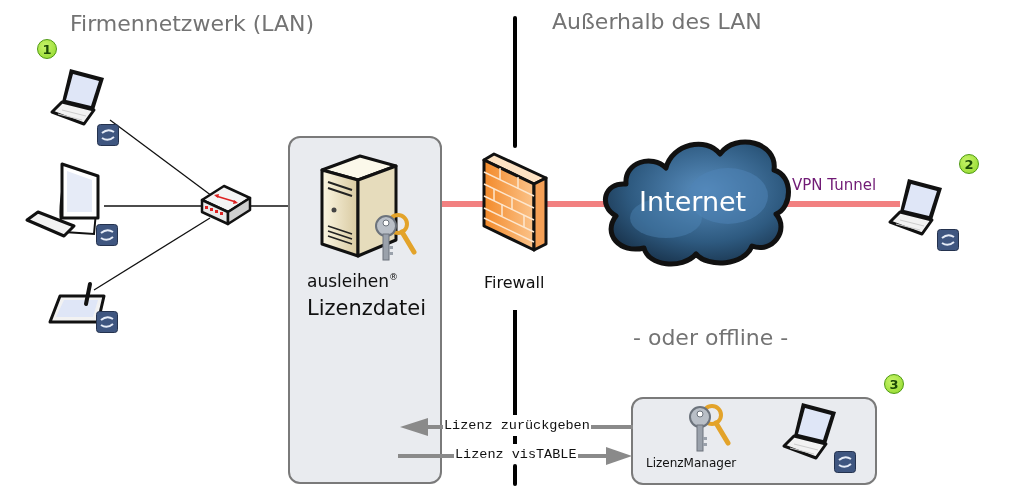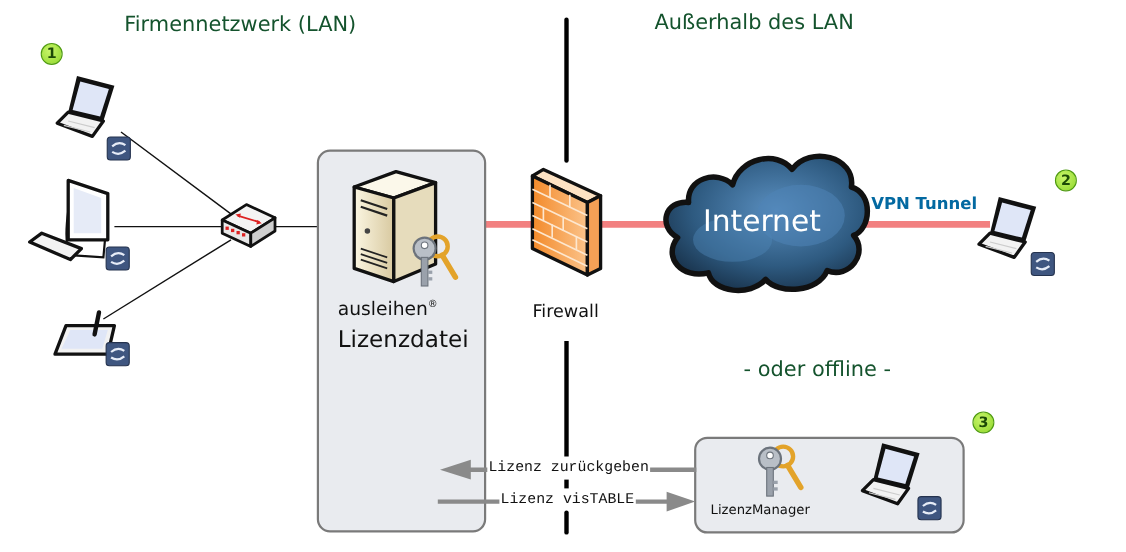--- a/index.html
+++ b/index.html
@@ -1,19 +1,19 @@
 <!DOCTYPE html>
 <html><head>
 <meta charset="utf-8">
 <style>
   html, body { margin: 0; padding: 0; background: #ffffff; }
   body { width: 1024px; height: 502px; position: relative; overflow: hidden;
          font-family: "DejaVu Sans", "Liberation Sans", sans-serif; }
   .abs { position: absolute; }
-  .heading { font-size: 19px; color: #14532d; white-space: nowrap; margin-left: 43px; }
+  .heading { font-size: 22px; color: #737373; white-space: nowrap; }
   .label { font-size: 15px; color: #111; white-space: nowrap; }
   .panel { border: 2px solid #7a7a7a; border-radius: 12px; background: #e9ebef; box-sizing: border-box; }
   .badge { width: 20px; height: 20px; border-radius: 50%; background: radial-gradient(circle at 40% 35%, #c8f56a, #8fd62a);
            border: 1.5px solid #4e9a10; box-sizing: border-box; font-size: 13px; font-weight: bold; color: #1c4a06;
            display: flex; align-items: center; justify-content: center; font-family: "DejaVu Sans", sans-serif; }
   .arrow-label { font-size: 13.5px; color: #111; background: #ffffff; white-space: nowrap;
                  font-family: Liberation Mono, monospace; padding: 0 1px; }
   svg { overflow: visible; }
 </style>
 </head>
@@ -158,21 +158,21 @@
         <stop offset="0.6" stop-color="#2e5a80"></stop>
         <stop offset="1" stop-color="#142a40"></stop>
     </radialGradient>
   </defs>
   <path d="M20 90 C2 80 8 56 30 58 C28 36 56 28 70 42 C76 18 110 10 124 28 C140 6 182 16 178 44 C198 50 196 82 180 88 C194 104 176 128 156 120 C148 140 112 142 100 128 C86 144 52 140 48 122 C24 128 6 108 20 90 Z" fill="url(#cloudGrad)" stroke="#111" stroke-width="5" stroke-linejoin="round"></path>
   <ellipse cx="132" cy="70" rx="40" ry="28" fill="#4e84b6" opacity="0.55"></ellipse>
   <ellipse cx="70" cy="92" rx="36" ry="20" fill="#4e84b6" opacity="0.45"></ellipse>
 </svg>
 <div class="abs" style="left:639px;top:186px;font-size:27px;font-weight:normal;color:#fff;font-family:'DejaVu Sans',sans-serif;white-space:nowrap">Internet</div>
 
-<div class="abs" style="left:792px;top:176px;font-size:15px;font-weight:bold;color:#0369a1;white-space:nowrap">VPN Tunnel</div>
+<div class="abs" style="left:792px;top:176px;font-size:15px;font-weight:normal;color:#701a75;white-space:nowrap">VPN Tunnel</div>
 
 <svg class="abs" style="left:886px;top:176px" width="70" height="64" viewBox="0 0 70 64">
   <polygon points="22,3 56,12 46,44 14,36" fill="#111"></polygon>
   <polygon points="25,8 51,15 43,40 18,34" fill="#dfe6f7"></polygon>
   <polygon points="4,46 14,36 46,44 36,58" fill="#f2f2f2" stroke="#111" stroke-width="3" stroke-linejoin="round"></polygon>
   <line x1="14" y1="44" x2="38" y2="50" stroke="#ccc" stroke-width="1"></line>
   <line x1="10" y1="48" x2="34" y2="54" stroke="#ccc" stroke-width="1"></line>
 </svg>
 <svg class="abs" style="left:937px;top:229px" width="22" height="22" viewBox="0 0 22 22">
   <rect x="0.5" y="0.5" width="21" height="21" rx="3" fill="#3f5680" stroke="#24324e"></rect>

